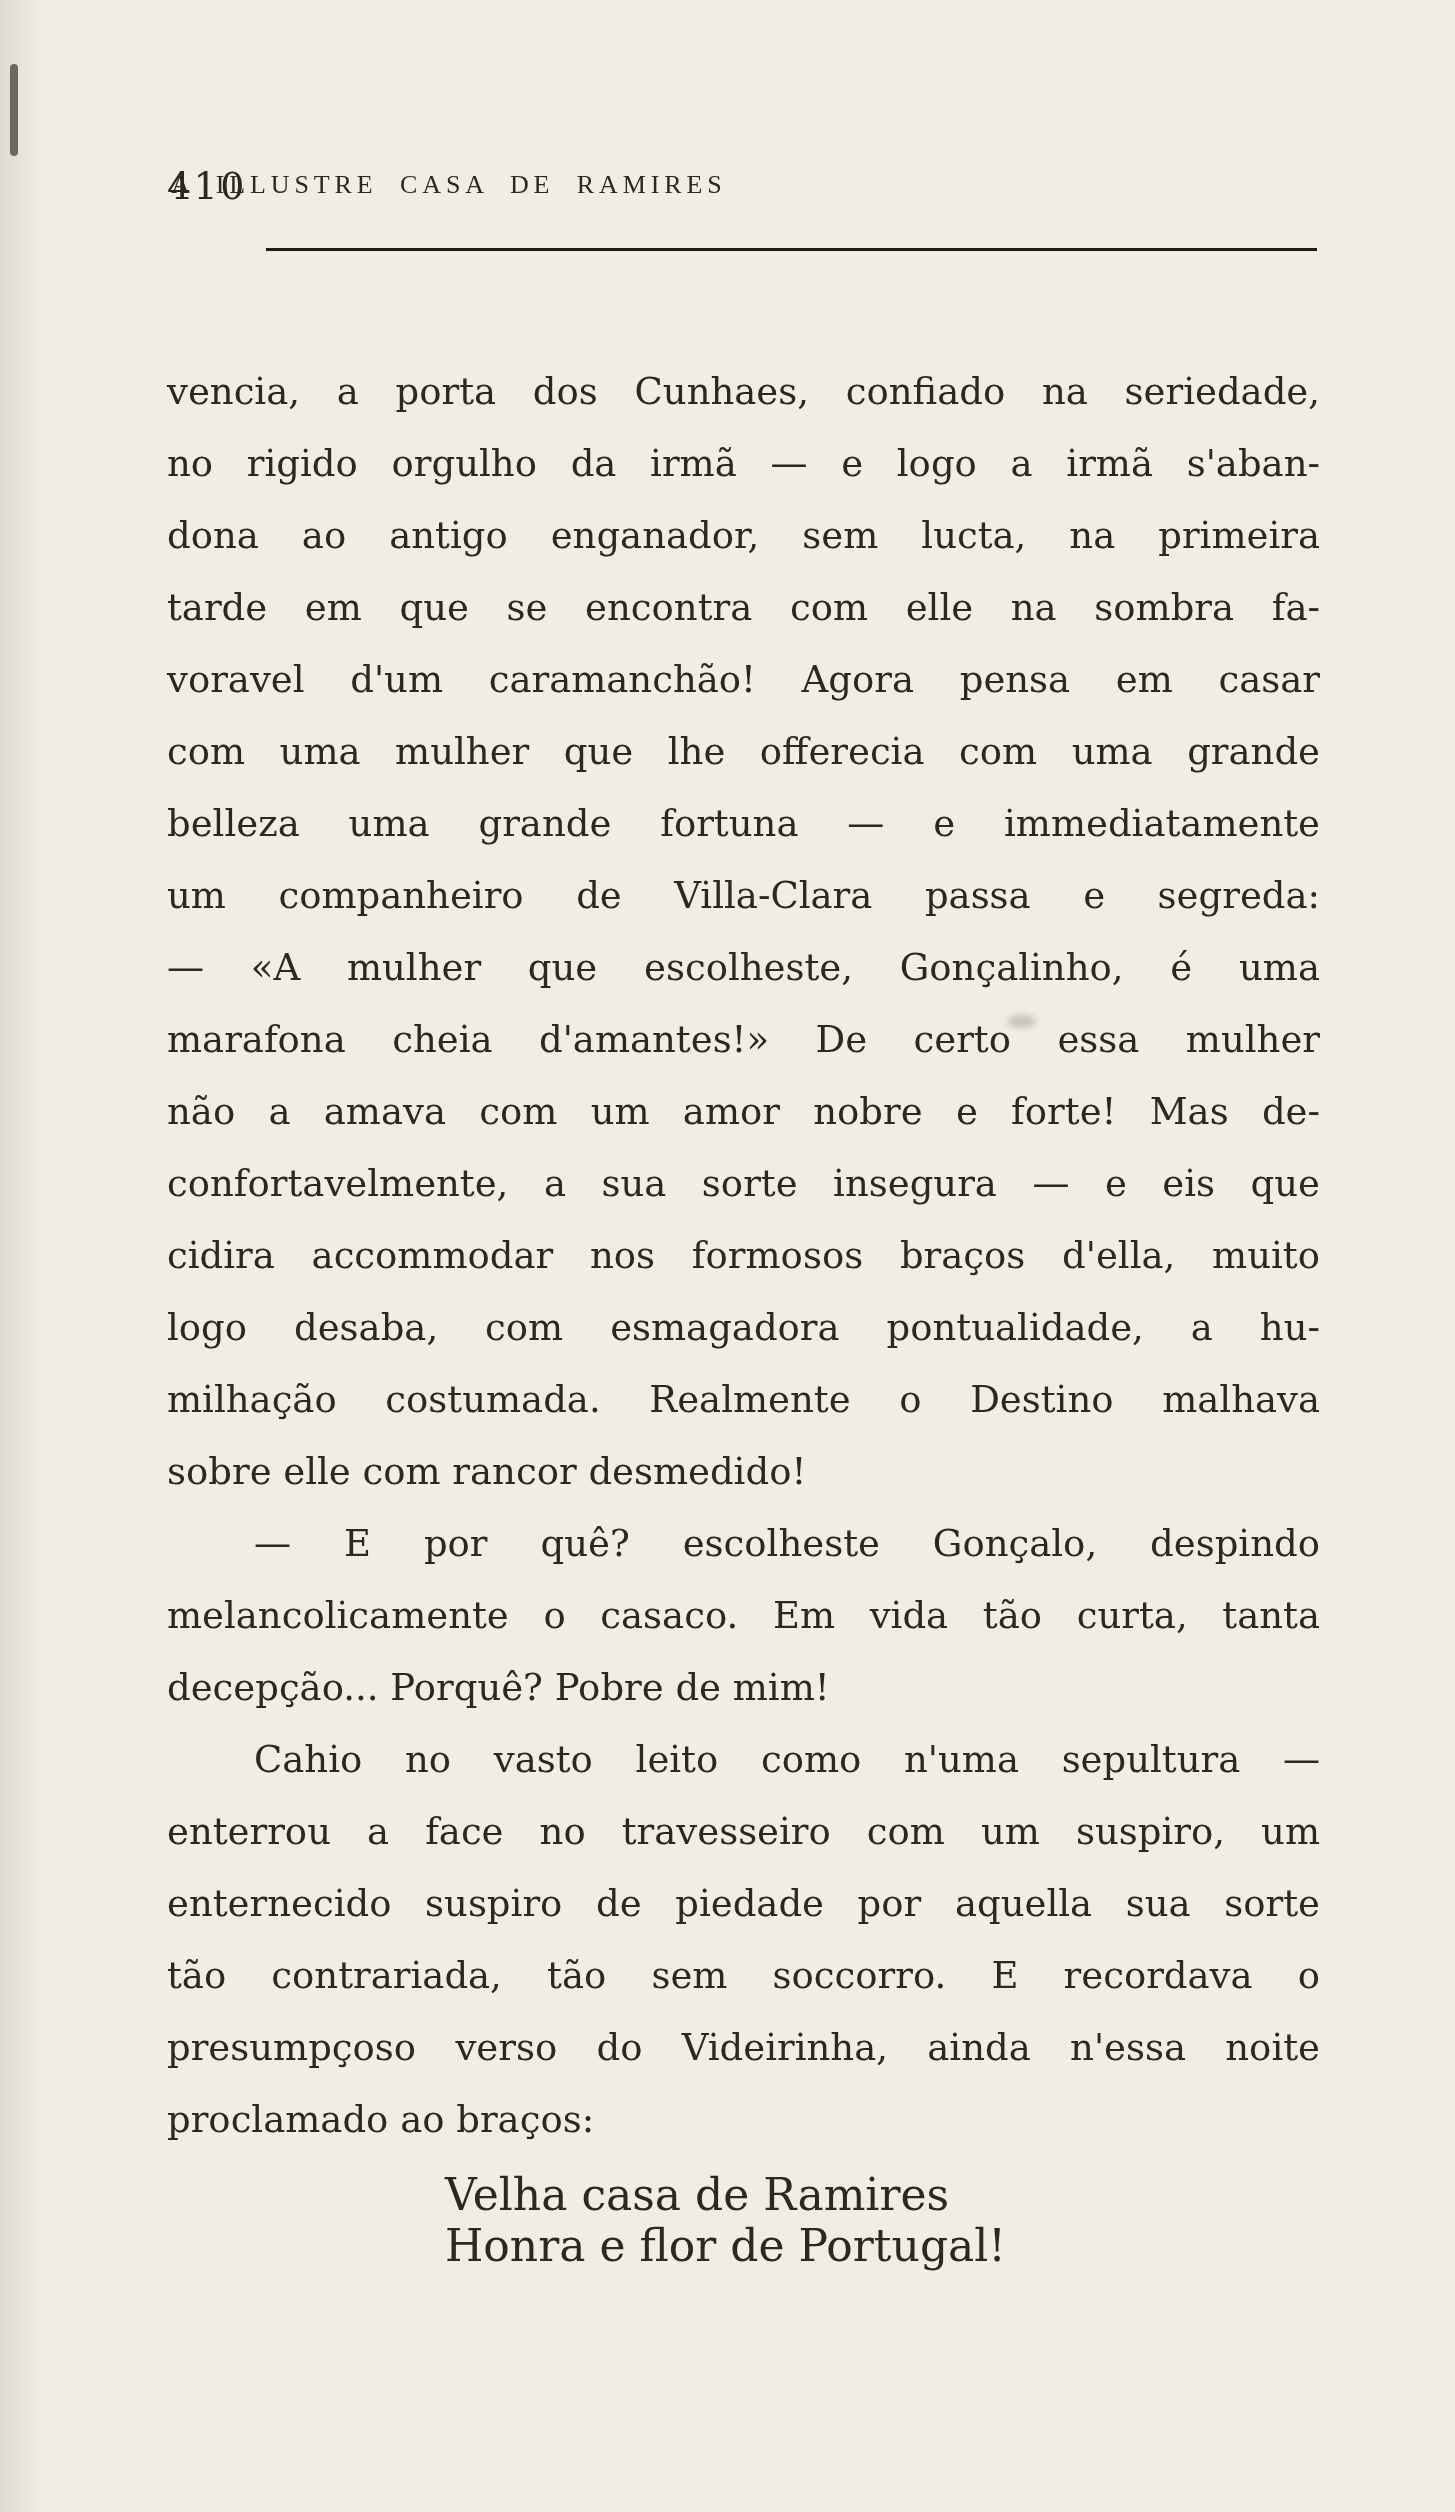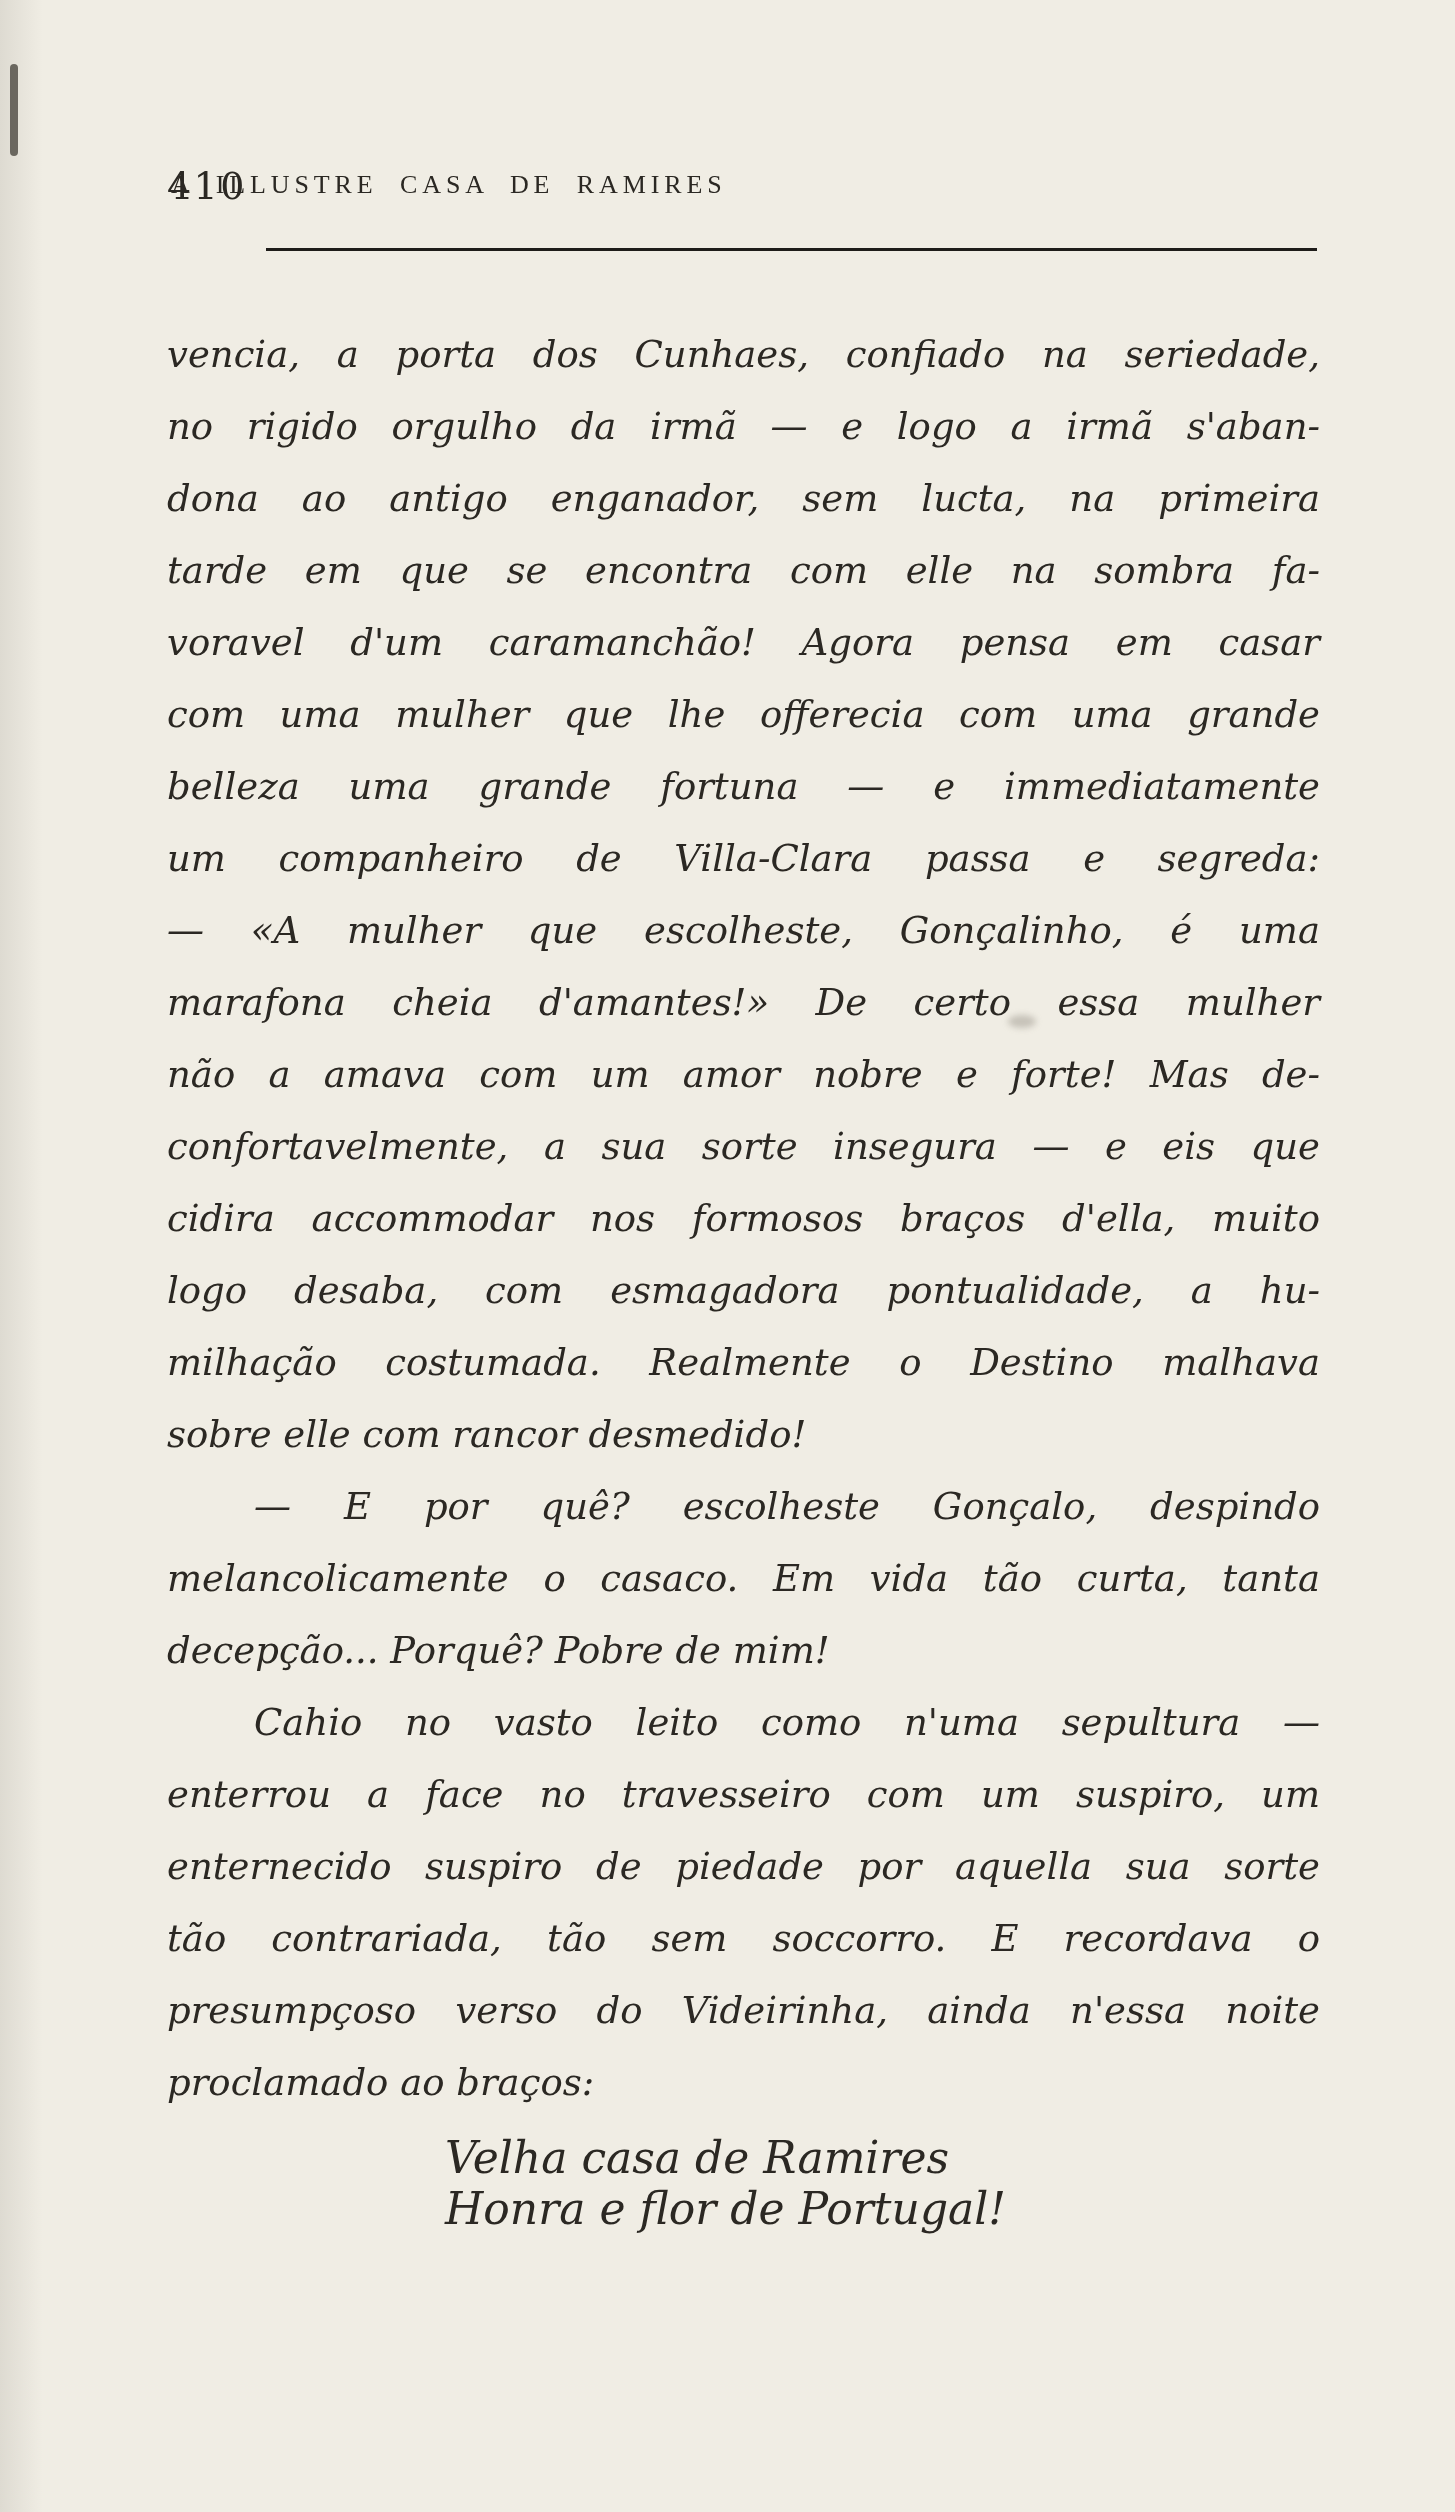--- a/index.html
+++ b/index.html
@@ -72,26 +72,25 @@
     top: 248px;
     left: 266px;
     width: 1051px;
     height: 3.1px;
     background: var(--rule, #1e1c19);
   }
 
   
   .text-block {
     position: absolute;
-    top: 319px;
+    top: 356px;
     left: 167px;
     width: 1153px;
     font-size: 37px;
     line-height: 72px;
-    font-style: italic;
   }
   .line { display: block; }
   .j {
     text-align: justify;
     text-align-last: justify;
     -moz-text-align-last: justify;
   }
   .ind { text-indent: 87px; }
 
   .verse {

